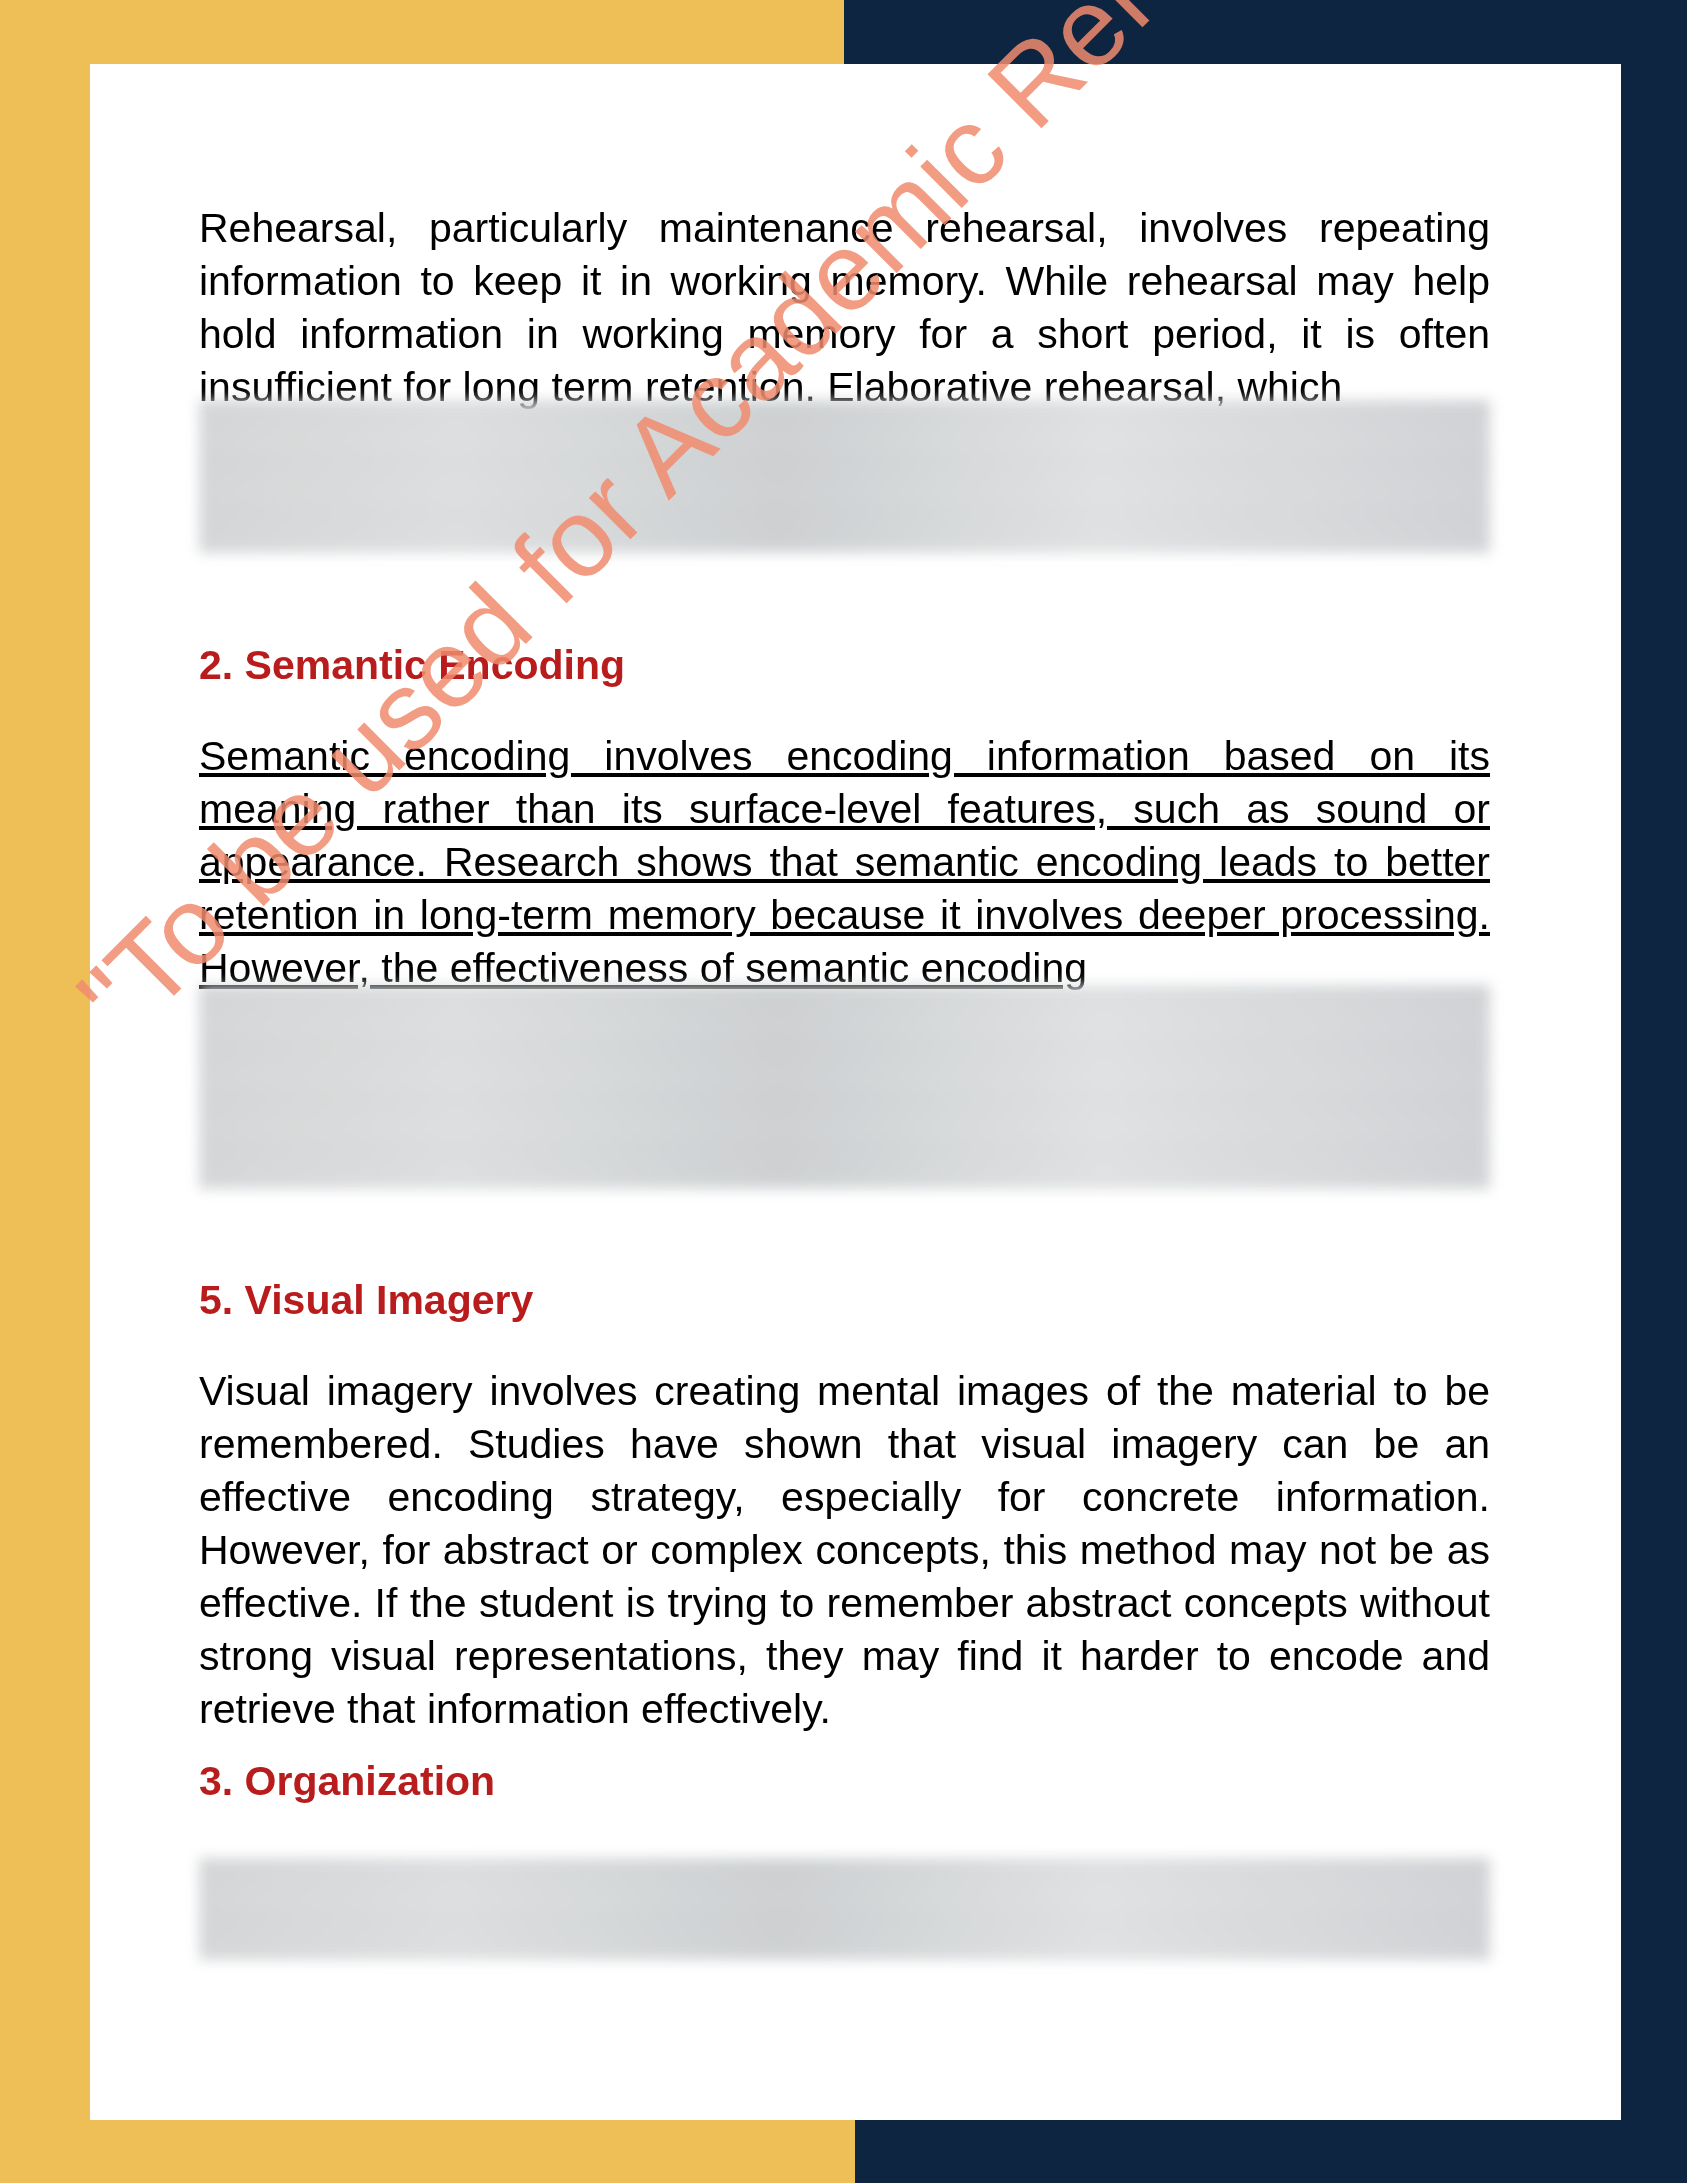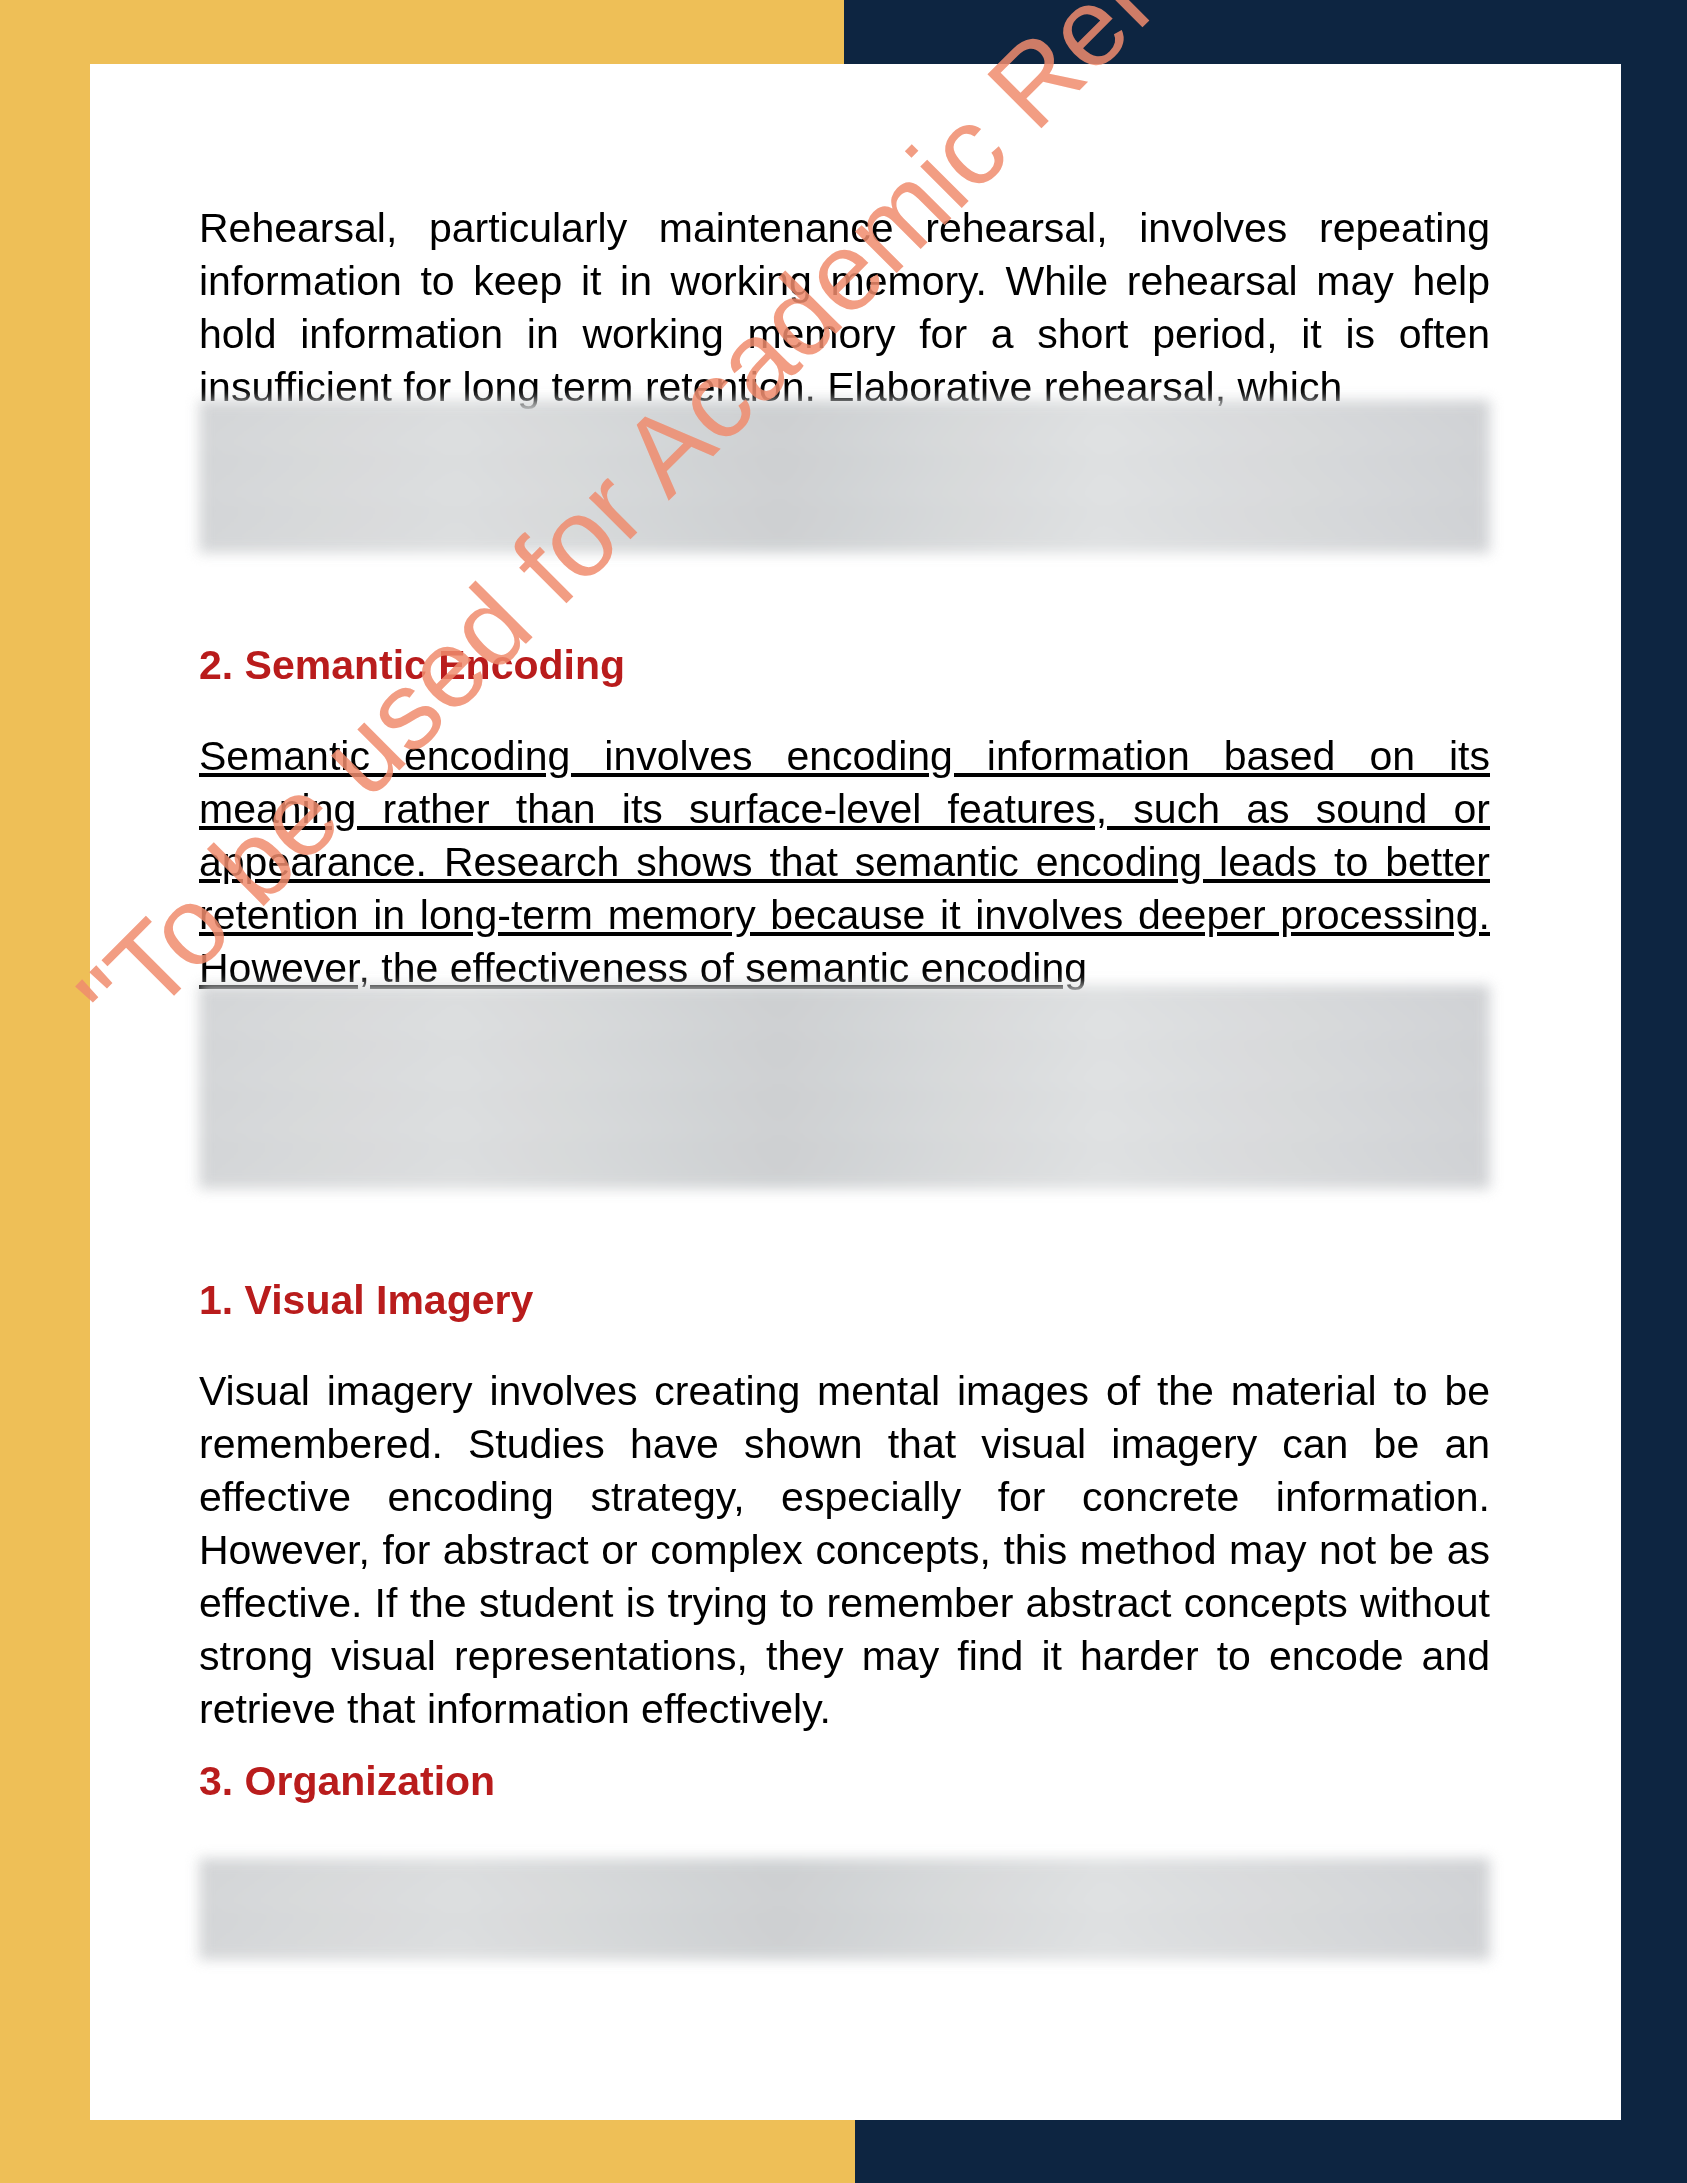--- a/index.html
+++ b/index.html
@@ -81,21 +81,21 @@
 
     <p class="para" style="position:absolute; top:666px; width:1291px;text-decoration:underline;">Semantic encoding involves encoding information based on its meaning rather than its surface-level features, such as sound or appearance. Research shows that semantic encoding leads to better retention in long-term memory because it involves deeper processing. However, the effectiveness of semantic encoding</p>
 
     <div class="blurred" style="position:absolute; top:921px; width:1291px; height:204px;">
       <div class="bar"></div>
         <div class="bar"></div>
         <div class="bar"></div>
         <div class="bar"></div>
     </div>
 
-    <h2 class="heading" style="position:absolute; top:1211px;">1. Visual Imagery</h2>
+    <h2 class="heading" style="position:absolute; top:1211px;">5. Visual Imagery</h2>
 
     <p class="para" style="position:absolute; top:1301px; width:1291px;">Visual imagery involves creating mental images of the material to be remembered. Studies have shown that visual imagery can be an effective encoding strategy, especially for concrete information. However, for abstract or complex concepts, this method may not be as effective. If the student is trying to remember abstract concepts without strong visual representations, they may find it harder to encode and retrieve that information effectively.</p>
 
     <h2 class="heading" style="position:absolute; top:1692px;">3. Organization</h2>
 
     <div class="blurred" style="position:absolute; top:1794px; width:1291px; height:102px;">
       <div class="bar"></div>
         <div class="bar"></div>
     </div>
 

